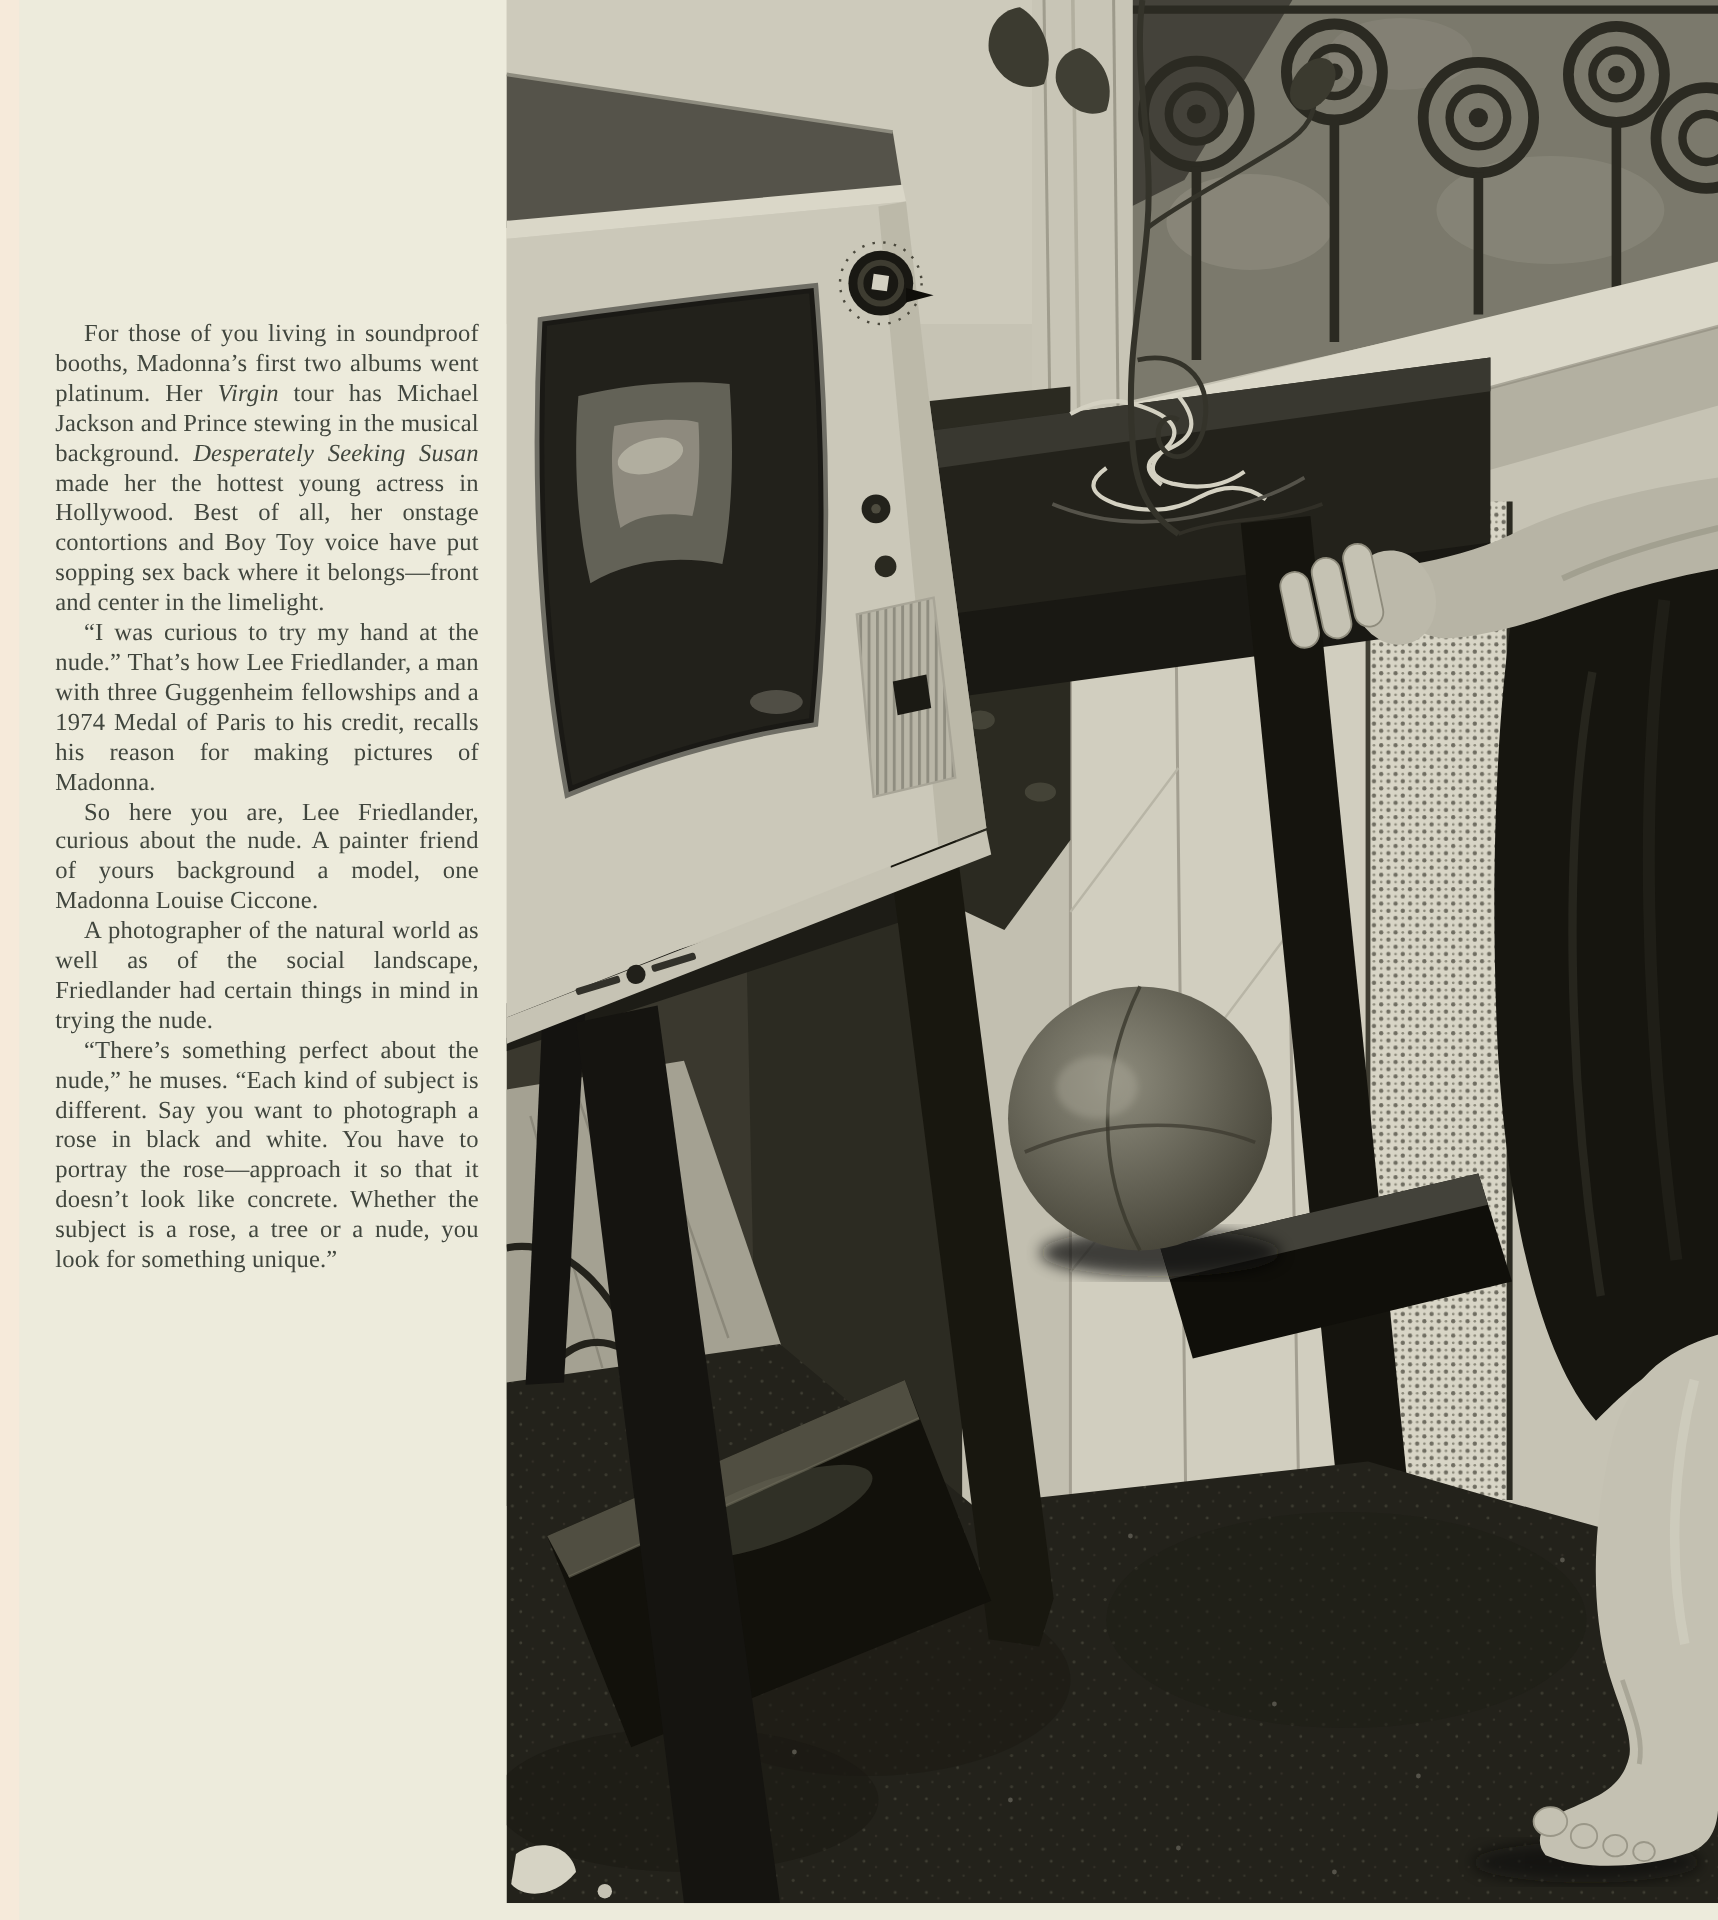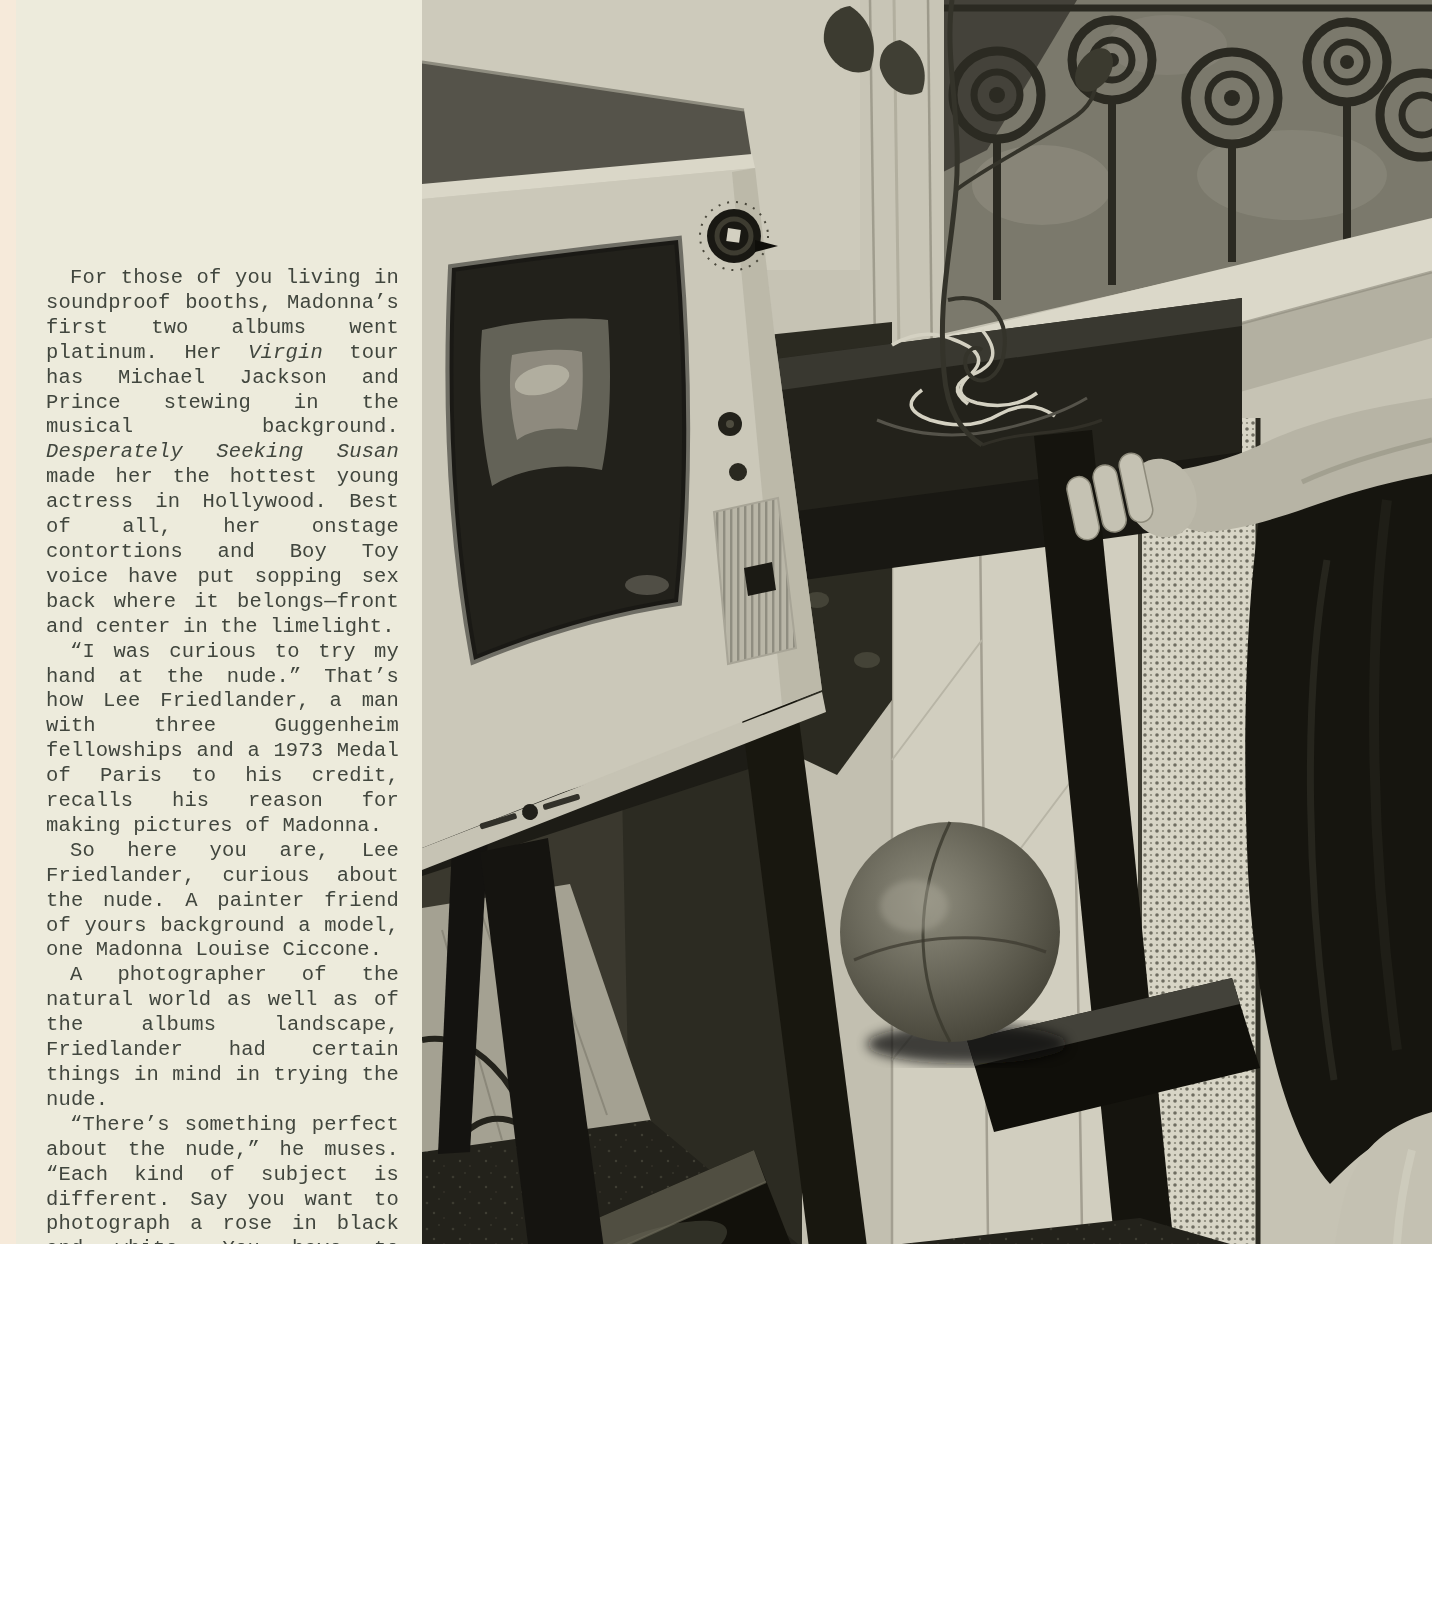--- a/index.html
+++ b/index.html
@@ -1,22 +1,21 @@
 <!DOCTYPE html>
 <html style="--page-bg: #edebdc; --edge-strip: #f7ead9; --text-color: #41463e;"><head>
 <meta charset="utf-8">
 <style>
   html,body{margin:0;padding:0;}
   body{font-family:"Liberation Serif", serif;}
   .page{
     position:relative;
-    width:1432px;height:1244px;
+    width:1432px;height:1600px;
     background:var(--page-bg,#edebdc);
     overflow:hidden;
-    font-family:Liberation Mono, monospace;
   }
   .edge-strip{
     position:absolute;left:0;top:0;width:16px;height:1600px;
     background:var(--edge-strip,#f7ead9);
     opacity:.8;
   }
   .article{
     position:absolute;left:46px;top:266px;width:353px;
     color:var(--text-color,#41463e);
     font-size:20.5px;line-height:24.9px;
@@ -31,23 +30,23 @@
   figure.photo svg{display:block;width:1010px;height:1586px;}
 </style>
 </head>
 <body>
 
 <div class="page">
   <div class="edge-strip"></div>
 
   <div class="article">
       <p class="para"><span>For those of you living in soundproof booths, Madonna’s first two albums went platinum. Her </span><em>Virgin</em><span> tour has Michael Jackson and Prince stewing in the musical background. </span><em>Desperately Seeking Susan</em><span> made her the hottest young actress in Hollywood. Best of all, her onstage contortions and Boy Toy voice have put sopping sex back where it belongs—front and center in the limelight.</span></p>
-      <p class="para"><span>“I was curious to try my hand at the nude.” That’s how Lee Friedlander, a man with three Guggenheim fellowships and a 1973 Medal of Paris to his credit, recalls his reason for making pictures of Madonna.</span></p>
+      <p class="para"><span>“I was curious to try my hand at the nude.” That’s how Lee Friedlander, a man with three Guggenheim fellowships and a 1974 Medal of Paris to his credit, recalls his reason for making pictures of Madonna.</span></p>
       <p class="para"><span>So here you are, Lee Friedlander, curious about the nude. A painter friend of yours background a model, one Madonna Louise Ciccone.</span></p>
-      <p class="para"><span>A photographer of the natural world as well as of the albums landscape, Friedlander had certain things in mind in trying the nude.</span></p>
+      <p class="para"><span>A photographer of the natural world as well as of the social landscape, Friedlander had certain things in mind in trying the nude.</span></p>
       <p class="para"><span>“There’s something perfect about the nude,” he muses. “Each kind of subject is different. Say you want to photograph a rose in black and white. You have to portray the rose—approach it so that it doesn’t look like concrete. Whether the subject is a rose, a tree or a nude, you look for something unique.”</span></p>
     </div>
 
   <figure class="photo" aria-label="Black-and-white photograph of a room: an old television on a dark wooden stand, a window with ornate iron grille, tangled wires on a dark table gripped by a hand, a medicine ball on the floor, and a bare leg and foot on dark carpet.">
     <svg viewBox="0 0 1010 1586" xmlns="http://www.w3.org/2000/svg">
       <defs>
         <clipPath id="winClip">
             <polygon points="515,0 1010,0 1010,222 515,335"></polygon>
           </clipPath>
         <pattern id="lace" width="12" height="12" patternUnits="userSpaceOnUse">

